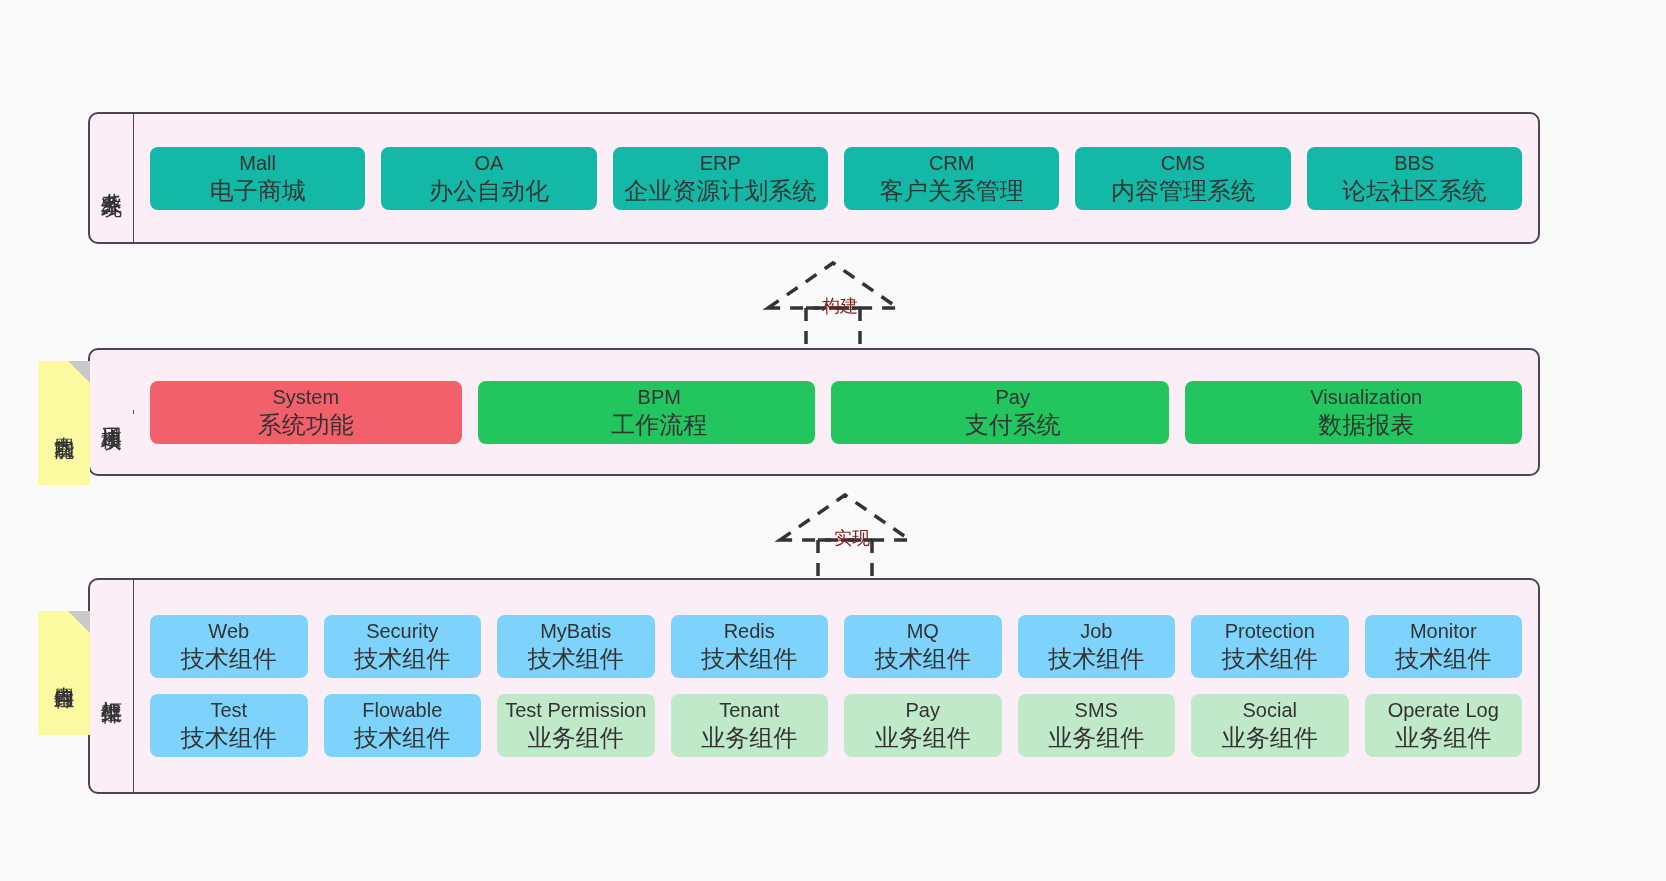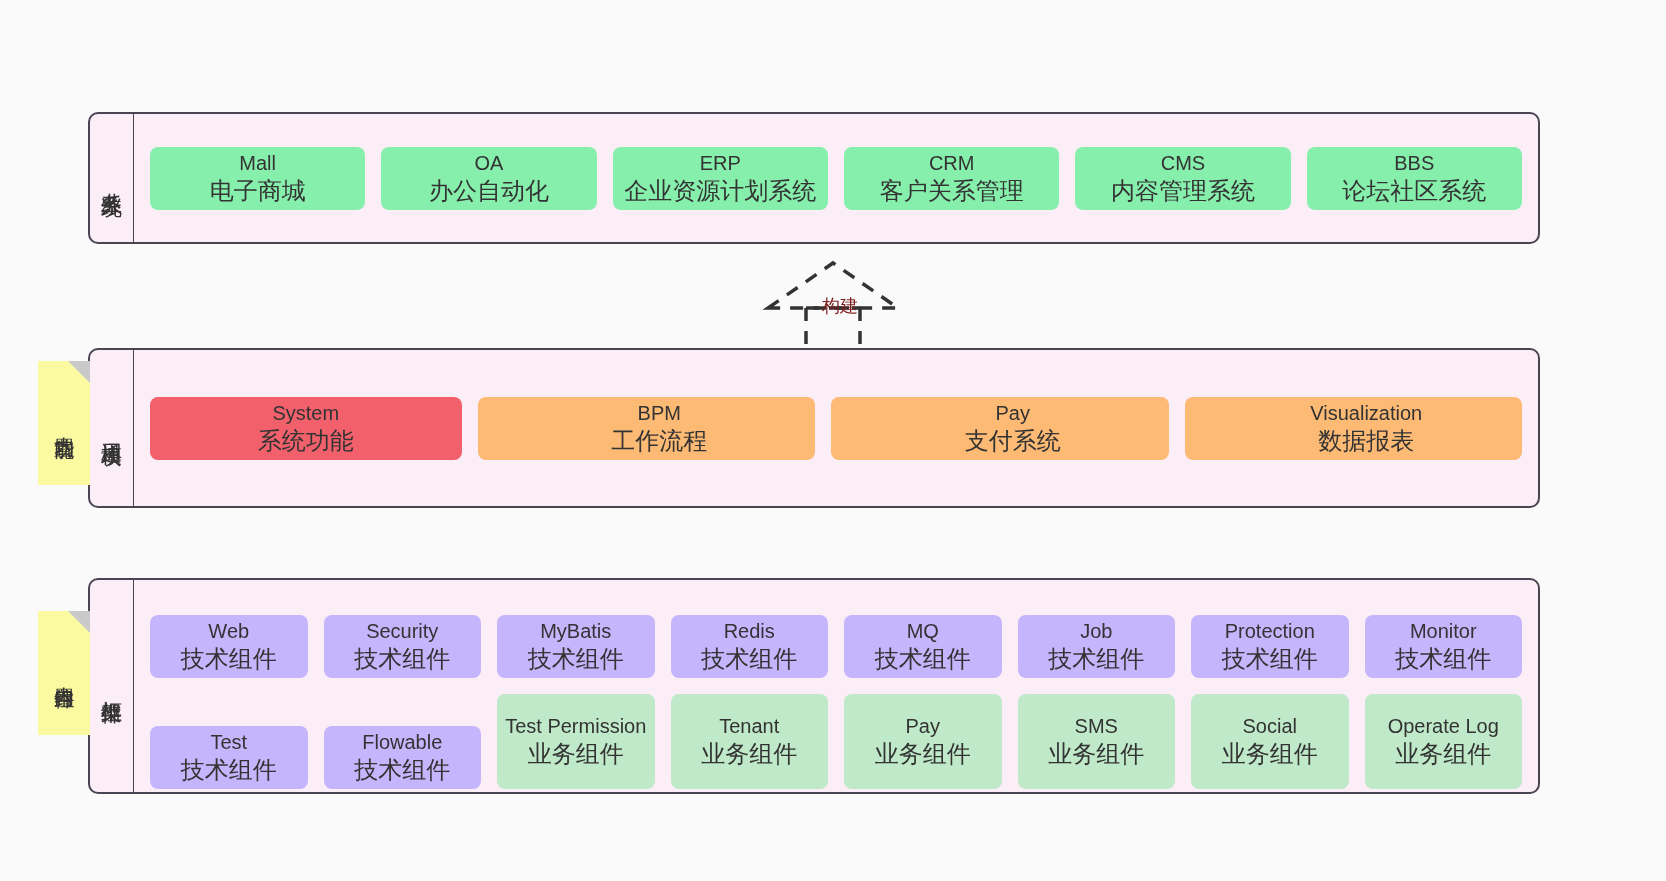--- a/index.html
+++ b/index.html
@@ -61,24 +61,24 @@
     align-items:center;
     justify-content:center;
     text-align:center;
     box-sizing:border-box;
     padding:4px 6px;
   }
   .cell .t1{font-size:20px;line-height:1.25;}
   .cell .t2{font-size:24px;line-height:1.25;}
 
   
-  .c-blue      {background:#86efac;}
+  .c-blue      {background:#14b8a6;}
   .c-red       {background:#f2616b;}
-  .c-pink      {background:#fdba74;padding-left:32px;}
-  .c-green     {background:#c4b5fd;margin-top:32px;}
+  .c-pink      {background:#22c55e;padding-left:32px;}
+  .c-green     {background:#7dd3fc;}
   .c-greenlite {background:#bfe9c8;}
 
   
   .note{
     position:absolute;
     background:#fbfaa0;
     font-size:20px;
     line-height:1.18;
     letter-spacing:1px;
     color:#333;
@@ -150,21 +150,21 @@
   <div class="uml" style="left:758px;top:258px;width:150px;height:92px;">
     <svg width="150" height="92" viewBox="0 0 150 92">
 
       <path d="M 10 50 L 75 5 L 140 50 Z" fill="#fafafa" stroke="#333333" stroke-width="3.5" stroke-dasharray="13 10" stroke-linejoin="miter"></path>
 
       <path d="M 48 50 L 48 92 M 102 50 L 102 92 M 48 50 L 102 50" fill="none" stroke="#333333" stroke-width="3.5" stroke-dasharray="13 10"></path>
     </svg>
     <span class="lbl" style="left:64px;top:36px;">构建</span>
   </div>
 
-  <div class="layer" id="layer2" style="left:88px;top:348px;width:1452px;height:160px;">
+  <div class="layer" id="layer2" style="left:88px;top:348px;width:1452px;height:128px;align-items:center;">
     <div class="layer-title">通用模块</div>
     <div class="layer-body">
       <div class="row">
         <div class="cell c-red">
           <span class="t1">System</span>
           <span class="t2">系统功能</span>
         </div>
         <div class="cell c-pink">
           <span class="t1">BPM</span>
           <span class="t2">工作流程</span>
@@ -179,20 +179,27 @@
         </div>
       </div>
     </div>
   </div>
 
   <div class="note" style="left:38px;top:361px;width:52px;height:124px;">
     <span class="fold"></span>
     <span>内置功能</span>
   </div>
 
+  <div class="uml" style="left:770px;top:490px;width:150px;height:92px;">
+    <svg width="150" height="92" viewBox="0 0 150 92">
+      <path d="M 10 50 L 75 5 L 140 50 Z" fill="#fafafa" stroke="#333333" stroke-width="3.5" stroke-dasharray="13 10" stroke-linejoin="miter"></path>
+      <path d="M 48 50 L 48 92 M 102 50 L 102 92 M 48 50 L 102 50" fill="none" stroke="#333333" stroke-width="3.5" stroke-dasharray="13 10"></path>
+    </svg>
+    <span class="lbl" style="left:64px;top:36px;">实现</span>
+  </div>
 
   <div class="layer" id="layer3" style="left:88px;top:578px;width:1452px;height:216px;">
     <div class="layer-title">框架组件</div>
     <div class="layer-body">
 
       <div class="row">
         <div class="cell c-green">
           <span class="t1">Web</span>
           <span class="t2">技术组件</span>
         </div>

